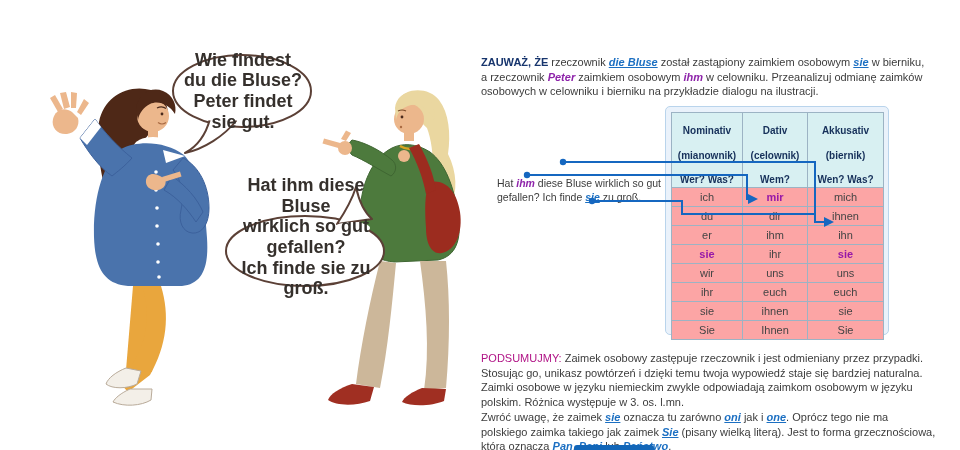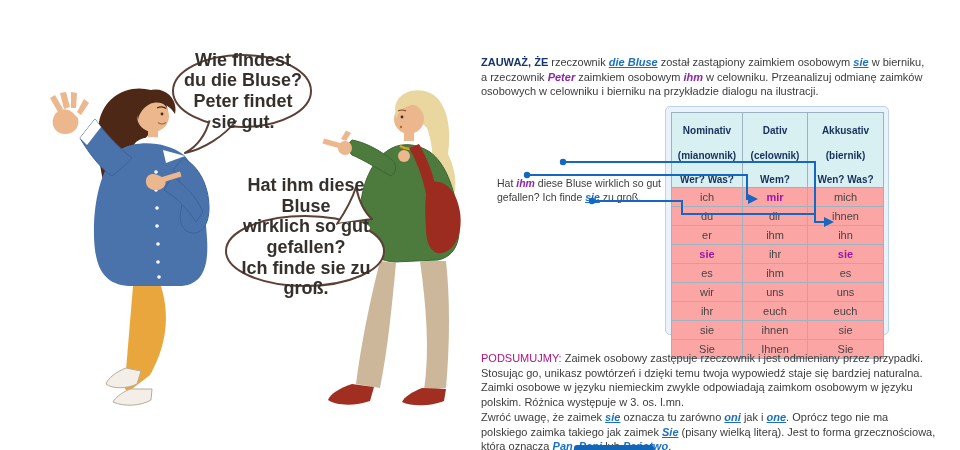--- a/index.html
+++ b/index.html
@@ -102,25 +102,20 @@
           </tr>
         <tr>
             <td>er</td>
             <td>ihm</td>
             <td>ihn</td>
           </tr>
         <tr>
             <td class="hl">sie</td>
             <td>ihr</td>
             <td class="hl">sie</td>
-          </tr>
-        <tr>
-            <td>es</td>
-            <td>ihm</td>
-            <td>es</td>
           </tr>
         <tr>
             <td>wir</td>
             <td>uns</td>
             <td>uns</td>
           </tr>
         <tr>
             <td>ihr</td>
             <td>euch</td>
             <td>euch</td>

